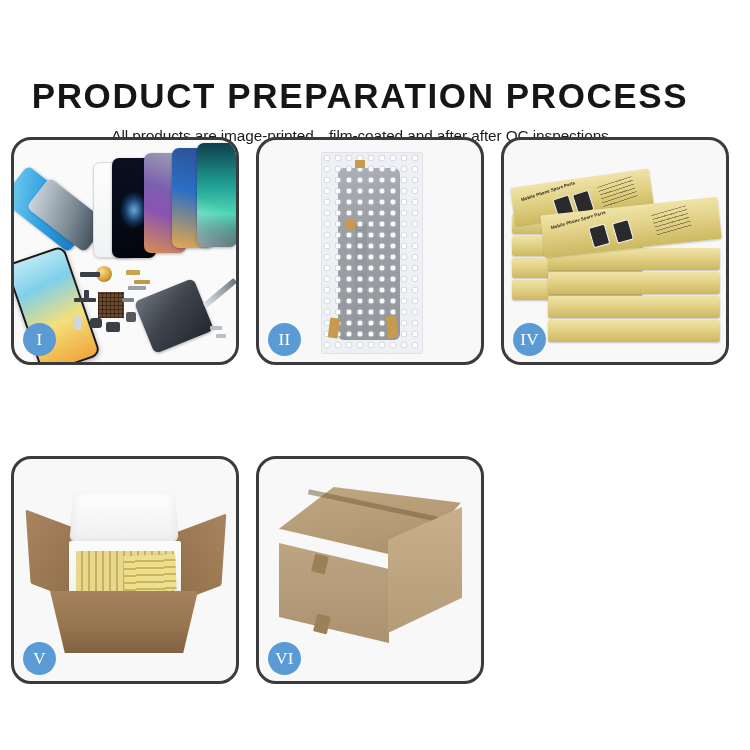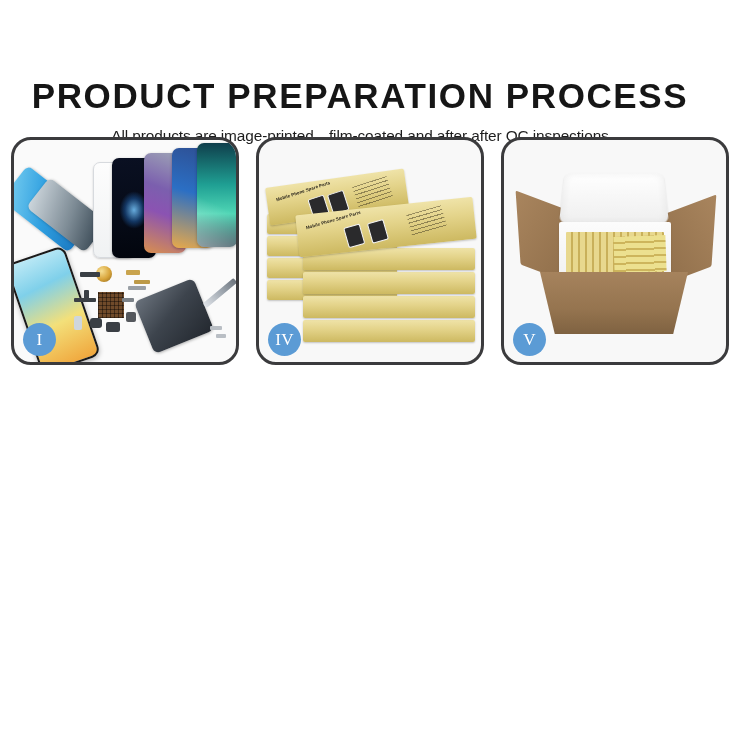--- a/index.html
+++ b/index.html
@@ -429,20 +429,32 @@
       <div class="chip" style="left:92px;top:182px;width:14px;height:10px;border-radius:2px;"></div>
       <div class="chip" style="left:112px;top:172px;width:10px;height:10px;border-radius:2px;background:#55585d;"></div>
       <div class="chip" style="left:114px;top:146px;width:18px;height:4px;background:#9aa0a6;"></div>
       <div class="chip" style="left:108px;top:158px;width:12px;height:4px;background:#7d8389;"></div>
       <div class="chip" style="left:196px;top:186px;width:12px;height:4px;background:#b9bec4;"></div>
       <div class="chip" style="left:202px;top:194px;width:10px;height:4px;background:#b9bec4;"></div>
     </div>
     <div class="badge">I</div>
   </div>
 
+  <div class="panel">
+    <div class="scene">
+      <div class="screen-inner"></div>
+      <div class="flex-strip"></div>
+      <div class="bubble-bag"></div>
+      <div class="tape" style="left:96px;top:20px;width:10px;height:8px;"></div>
+      <div class="tape" style="left:86px;top:80px;width:10px;height:9px;"></div>
+      <div class="tape" style="left:70px;top:178px;width:10px;height:20px;transform:rotate(8deg);"></div>
+      <div class="tape" style="left:128px;top:176px;width:10px;height:22px;transform:rotate(-6deg);"></div>
+    </div>
+    <div class="badge">II</div>
+  </div>
 
 
   <div class="panel">
     <div class="scene">
       <div class="stackwrap">
 
         <div class="kbox" style="left:2px;top:126px;width:130px;height:20px;"></div>
         <div class="kbox" style="left:2px;top:104px;width:130px;height:20px;"></div>
         <div class="kbox" style="left:2px;top:82px;width:130px;height:20px;"></div>
         <div class="kbox" style="left:2px;top:60px;width:130px;height:20px;"></div>
@@ -476,14 +488,25 @@
       <div class="v-flapR"></div>
       <div class="v-lid"></div>
       <div class="v-foam"></div>
       <div class="v-contents"></div>
       <div class="v-contents2"></div>
       <div class="v-carton"></div>
     </div>
     <div class="badge">V</div>
   </div>
 
+  <div class="panel">
+    <div class="scene">
+      <div class="c-top"></div>
+      <div class="c-seam"></div>
+      <div class="c-front"></div>
+      <div class="c-side"></div>
+      <div class="c-tape" style="left:54px;top:96px;width:14px;height:18px;transform:rotate(14deg);"></div>
+      <div class="c-tape" style="left:56px;top:156px;width:14px;height:18px;transform:rotate(14deg);"></div>
+    </div>
+    <div class="badge">VI</div>
+  </div>
 
 </div>
 
 </body></html>

